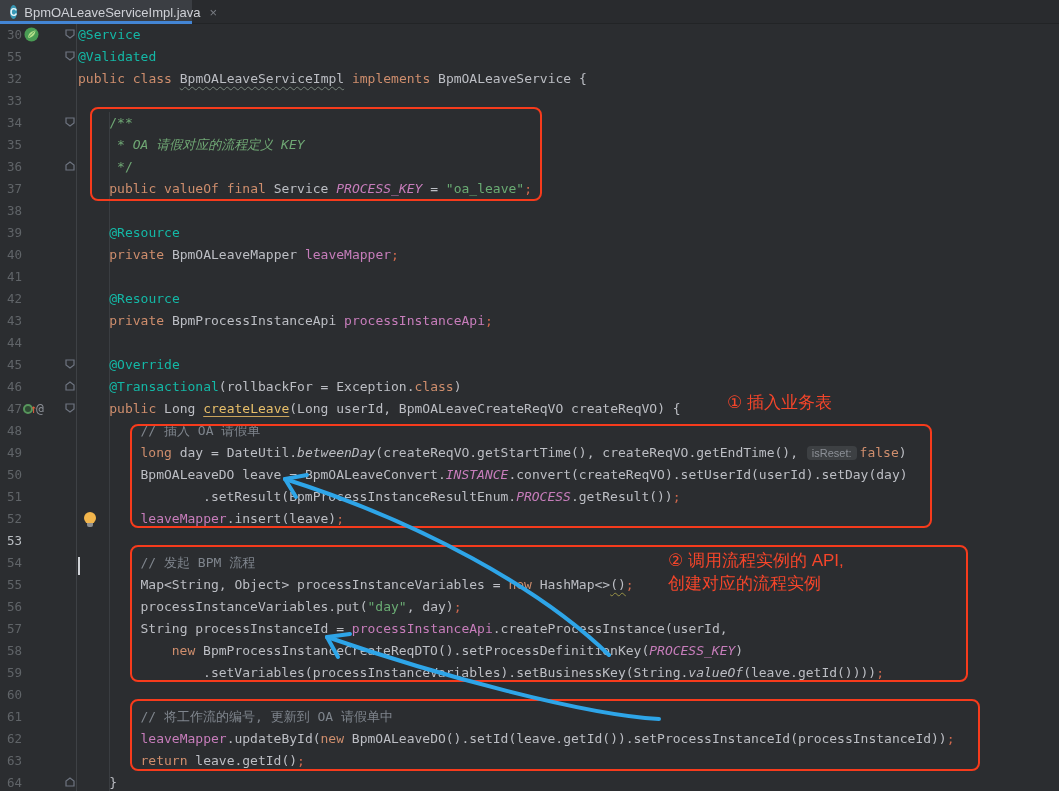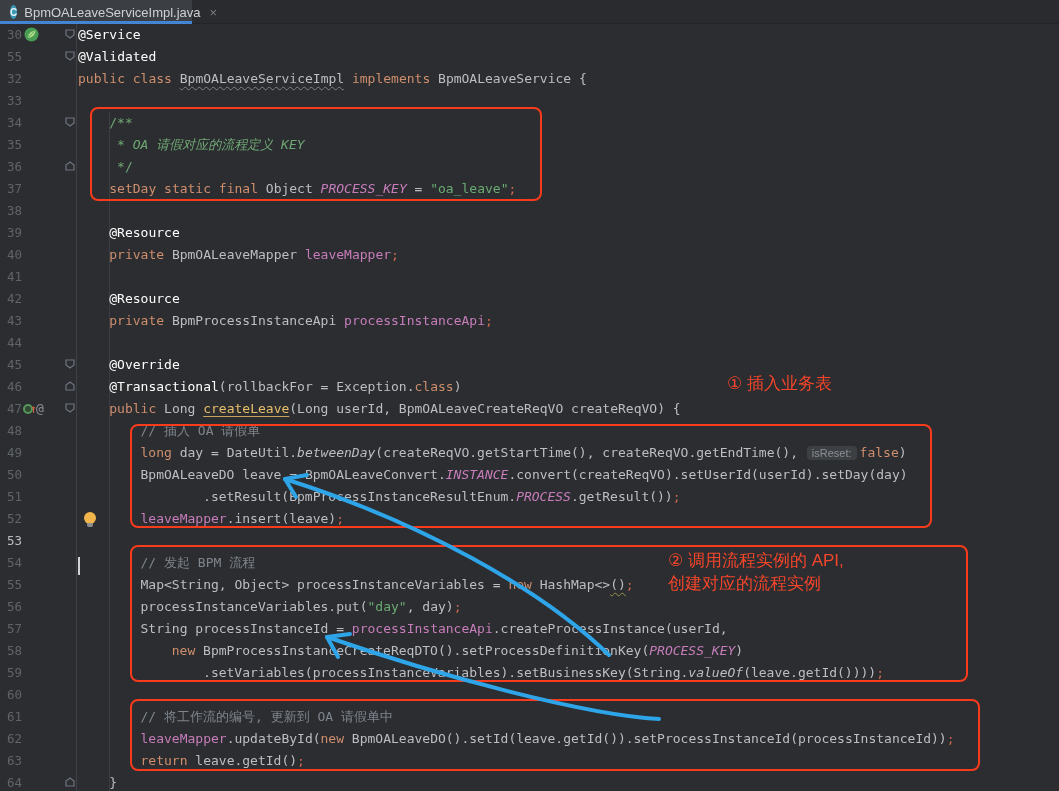--- a/index.html
+++ b/index.html
@@ -27,21 +27,21 @@
   .gutter-line { position:absolute; left:0; width:76px; height:22px; }
   .gutter-num { position:absolute; left:0; top:0; width:22px; height:22px; line-height:22px;
                 text-align:right; font-size:12.5px; color:#606468; }
   .gutter-num.current { color:#BBBFC4; }
   .code-line { position:absolute; height:22px; line-height:22px; font-size:13px;
                white-space:pre; color:#BCBEC4; }
 
   
   .tk-d  { color:#BCBEC4; }
   .tk-k  { color:#CF8E6D; }
-  .tk-a  { color:#ffffff; }
+  .tk-a  { color:#14b8a6; }
   .tk-s  { color:#6AAB73; }
   .tk-c  { color:#7F858D; }
   .tk-j  { color:#6FA774; }
   .tk-ji { color:#6FA774; font-style:italic; }
   .tk-f  { color:#C77DBB; }
   .tk-C  { color:#C77DBB; font-style:italic; }
   .tk-m  { color:#E8BF6A; text-decoration:underline; text-decoration-color:#C9A35B;
            text-underline-offset:3px; }
   .tk-i  { color:#BCBEC4; font-style:italic; }
   .tk-p  { color:#D0694E; }
@@ -67,21 +67,21 @@
 
   
   .red-box { position:absolute; border:2.5px solid #F73B1C; border-radius:8px;
              pointer-events:none; }
   #rbox1 { left:90px;  top:107px; width:452px; height:94px; }
   #rbox2 { left:130px; top:424px; width:802px; height:104px; }
   #rbox3 { left:130px; top:545px; width:838px; height:137px; }
   #rbox4 { left:130px; top:699px; width:850px; height:72px; }
   .red-label { position:absolute; color:#F5452A; font-size:17px; line-height:23px;
                font-family:"Liberation Sans","DejaVu Sans",sans-serif; pointer-events:none; }
-  #rlabel1 { left:727px; top:372px; }
+  #rlabel1 { left:727px; top:391px; }
   #rlabel2 { left:668px; top:549px; }
   #rlabel3 { left:645px; top:737px; }
 
   #arrows { position:absolute; left:0; top:0; width:1059px; height:791px; pointer-events:none; }
   #arrows path { stroke:#2EA5E8; stroke-width:4; fill:none; stroke-linecap:round; }
 </style>
 </head>
 <body>
 
 <div id="app">
@@ -238,21 +238,21 @@
         </div>
       </div>
     <div id="code">
         <div class="code-line" style="top: 0px; left: 78px;"><span class="tk-a">@Service</span></div>
         <div class="code-line" style="top: 22px; left: 78px;"><span class="tk-a">@Validated</span></div>
         <div class="code-line" style="top: 44px; left: 78px;"><span class="tk-k">public class </span><span class="tk-w">BpmOALeaveServiceImpl</span><span class="tk-d"> </span><span class="tk-k">implements</span><span class="tk-d"> BpmOALeaveService {</span></div>
         <div class="code-line" style="top: 66px; left: 78px;"></div>
         <div class="code-line" style="top: 88px; left: 109.266px;"><span class="tk-j">/**</span></div>
         <div class="code-line" style="top: 110px; left: 109.266px;"><span class="tk-ji"> * OA 请假对应的流程定义 KEY</span></div>
         <div class="code-line" style="top: 132px; left: 109.266px;"><span class="tk-j"> */</span></div>
-        <div class="code-line" style="top: 154px; left: 109.266px;"><span class="tk-k">setDay static final </span><span class="tk-d">Object </span><span class="tk-C">PROCESS_KEY</span><span class="tk-d"> = </span><span class="tk-s">"oa_leave"</span><span class="tk-p">;</span></div>
+        <div class="code-line" style="top: 154px; left: 109.266px;"><span class="tk-k">public valueOf final </span><span class="tk-d">Service </span><span class="tk-C">PROCESS_KEY</span><span class="tk-d"> = </span><span class="tk-s">"oa_leave"</span><span class="tk-p">;</span></div>
         <div class="code-line" style="top: 176px; left: 78px;"></div>
         <div class="code-line" style="top: 198px; left: 109.266px;"><span class="tk-a">@Resource</span></div>
         <div class="code-line" style="top: 220px; left: 109.266px;"><span class="tk-k">private </span><span class="tk-d">BpmOALeaveMapper </span><span class="tk-f">leaveMapper</span><span class="tk-p">;</span></div>
         <div class="code-line" style="top: 242px; left: 78px;"></div>
         <div class="code-line" style="top: 264px; left: 109.266px;"><span class="tk-a">@Resource</span></div>
         <div class="code-line" style="top: 286px; left: 109.266px;"><span class="tk-k">private </span><span class="tk-d">BpmProcessInstanceApi </span><span class="tk-f">processInstanceApi</span><span class="tk-p">;</span></div>
         <div class="code-line" style="top: 308px; left: 78px;"></div>
         <div class="code-line" style="top: 330px; left: 109.266px;"><span class="tk-a">@Override</span></div>
         <div class="code-line" style="top: 352px; left: 109.266px;"><span class="tk-a">@Transactional</span><span class="tk-d">(rollbackFor = Exception.</span><span class="tk-k">class</span><span class="tk-d">)</span></div>
         <div class="code-line" style="top: 374px; left: 109.266px;"><span class="tk-k">public </span><span class="tk-d">Long </span><span class="tk-m">createLeave</span><span class="tk-d">(Long userId, BpmOALeaveCreateReqVO createReqVO) {</span></div>

